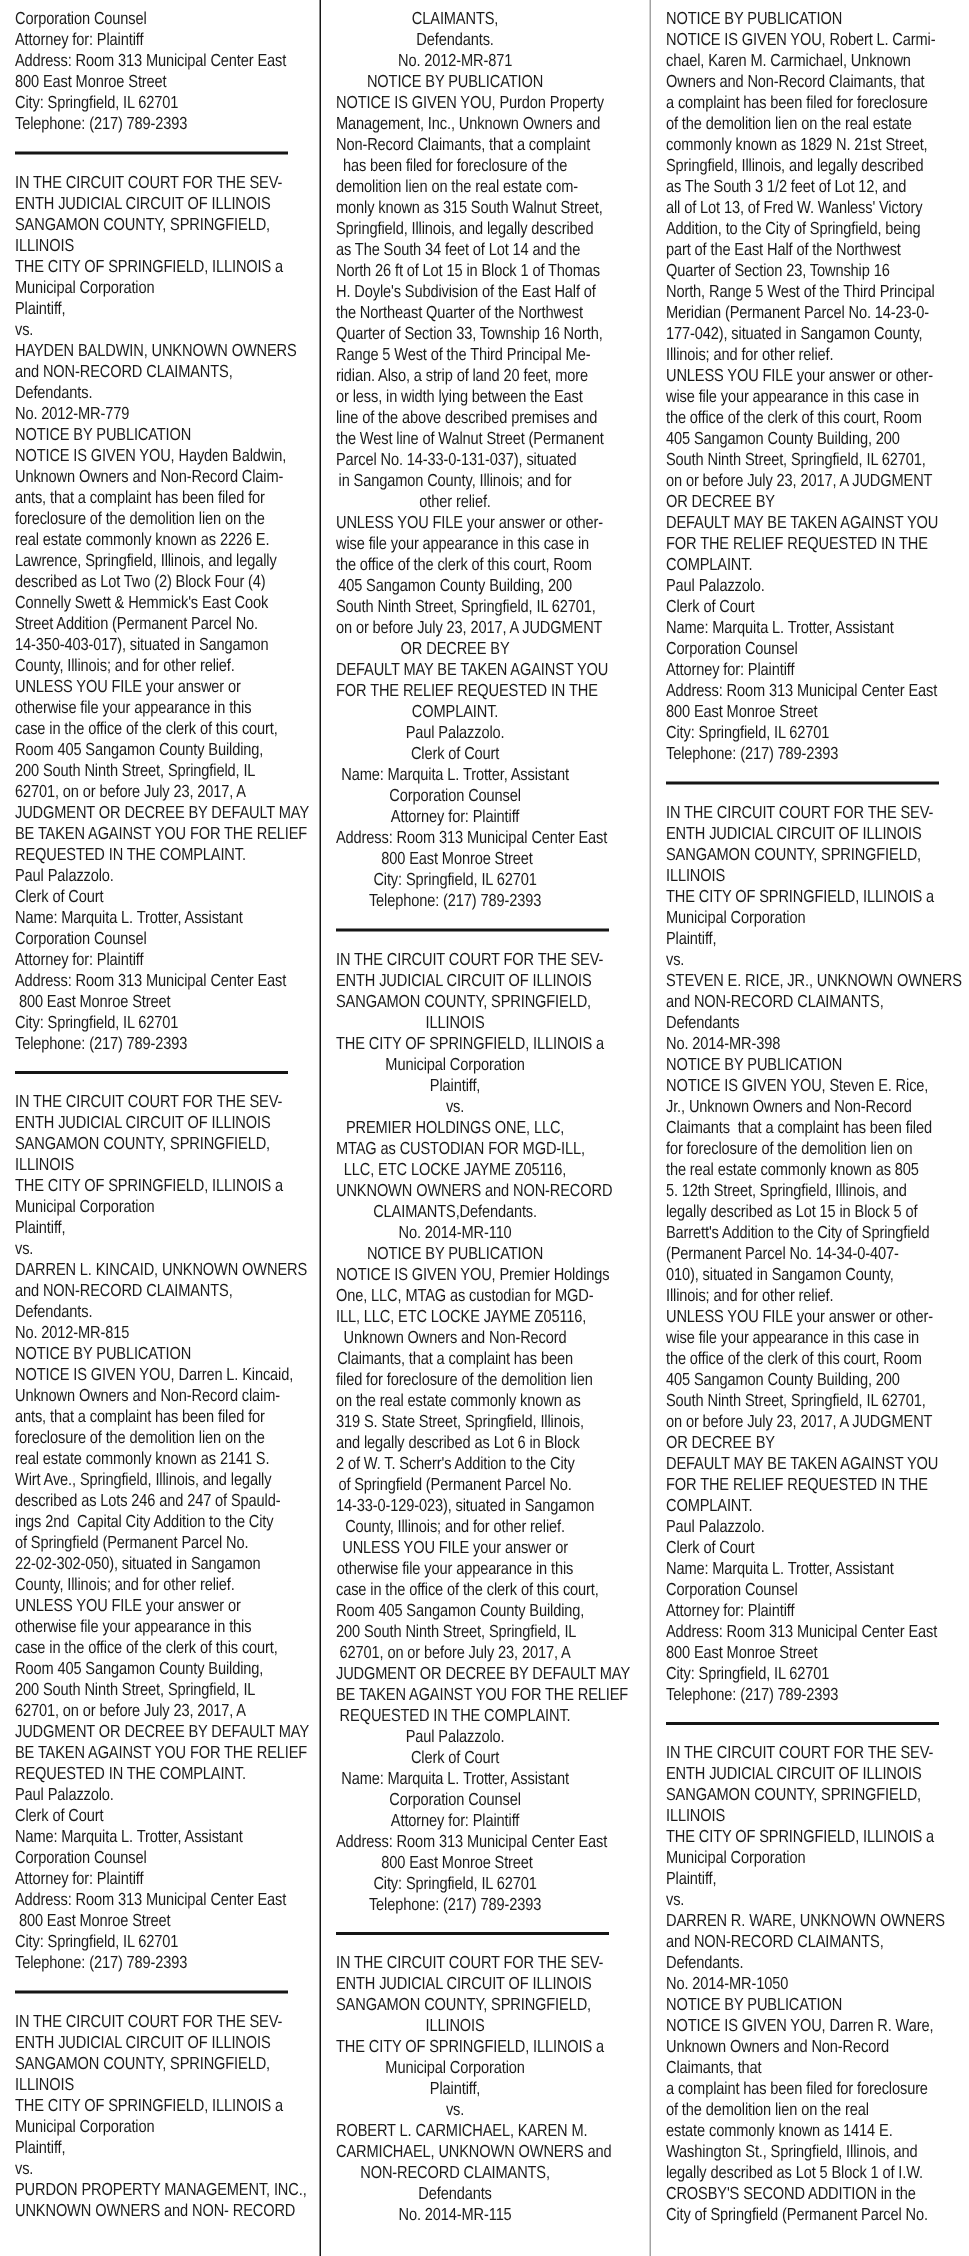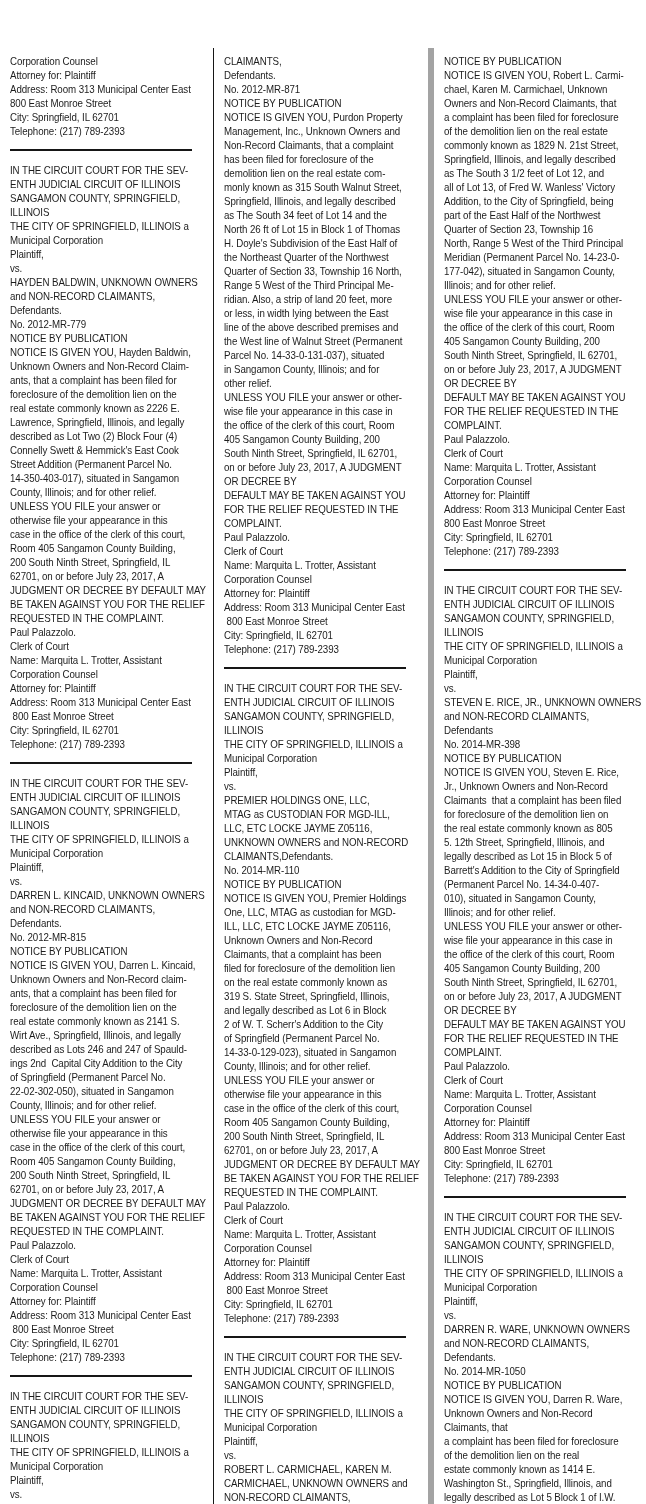--- a/index.html
+++ b/index.html
@@ -15,24 +15,23 @@
     display: flex;
     overflow: hidden;
     font-family: "Liberation Sans", "DejaVu Sans", sans-serif;
     color: #1c1c1c;
     -webkit-font-smoothing: antialiased;
   }
   .column {
     box-sizing: border-box;
     padding: 6px 20px 0 10px;
     overflow: hidden;
-    margin-top: 48px;
   }
   .column.col-1 { width: 214px; border-right: 1px solid #161616; }
-  .column.col-2 { width: 220px; border-right: 6px solid #a3a3a3; }
+  .column.col-2 { width: 220px; border-right: 1px solid #a3a3a3; text-align: center; }
   .column.col-3 { width: 211px; }
   .notice-block { }
   .line {
     white-space: pre;
     font-size: 11.6px;
     line-height: 14px;
     font-weight: 500;
     letter-spacing: -0.1px;
     transform: scaleX(0.84);
     transform-origin: 0 50%;

